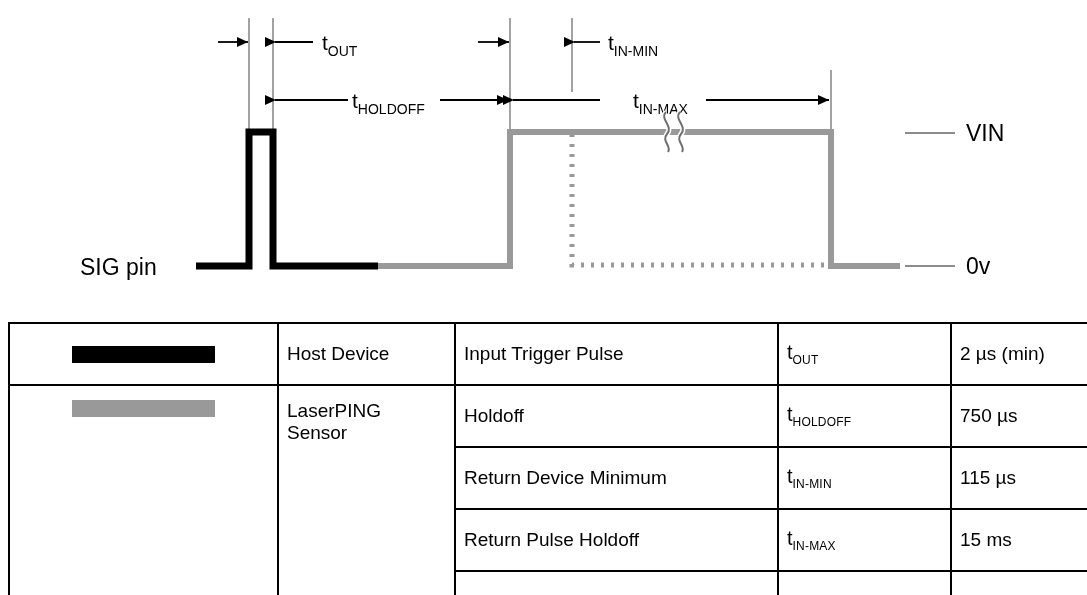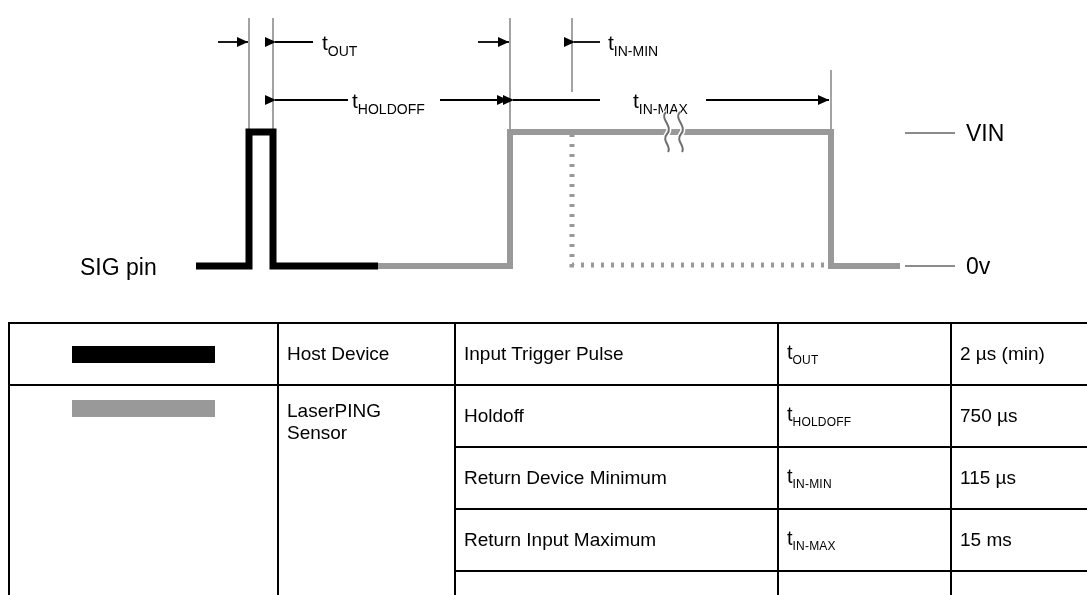--- a/index.html
+++ b/index.html
@@ -205,21 +205,21 @@
 
       <tr>
         <td class="col-desc cell-tall">Return Device Minimum</td>
         <td class="col-symbol">
           <span class="sym"><span>t</span><sub>IN-MIN</sub></span>
         </td>
         <td class="col-value">115 µs</td>
       </tr>
 
       <tr>
-        <td class="col-desc cell-tall">Return Input Maximum</td>
+        <td class="col-desc cell-tall">Return Pulse Holdoff</td>
         <td class="col-symbol">
           <span class="sym"><span>t</span><sub>IN-MAX</sub></span>
         </td>
         <td class="col-value">15 ms</td>
       </tr>
 
       <tr>
         <td class="col-desc cell-tall">Delay before next measurement</td>
         <td class="col-symbol"></td>
         <td class="col-value">65 ms</td>

